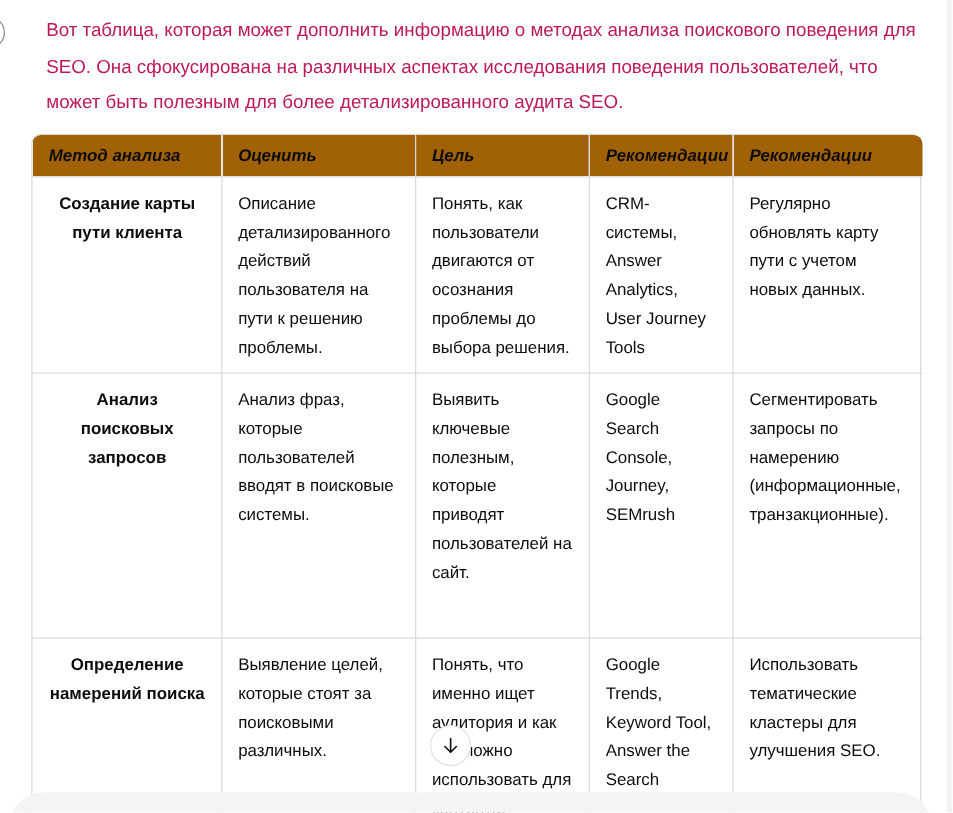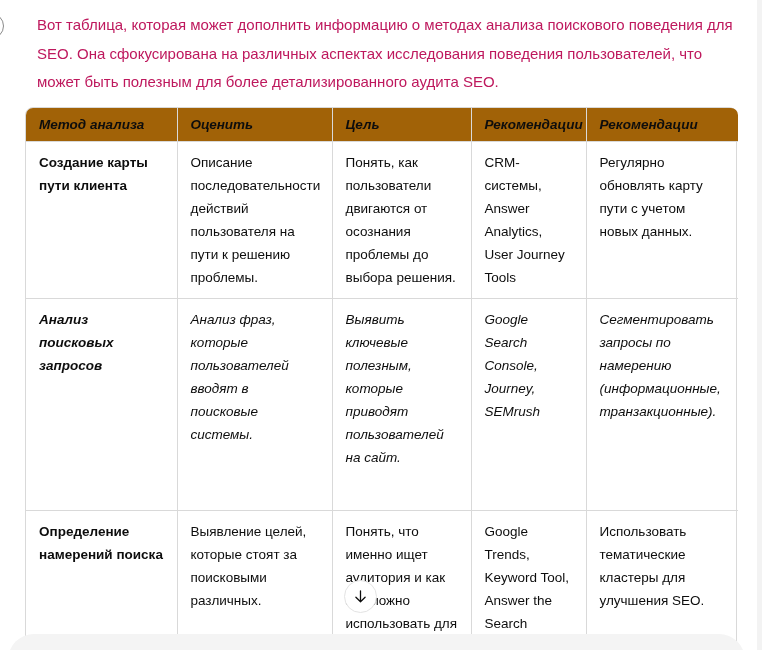--- a/index.html
+++ b/index.html
@@ -61,23 +61,23 @@
   thead th {
     background: #a16207;
     font-weight: 700;
     height: 31px;
     padding-top: 5px;
     padding-bottom: 5px;
     font-style: italic;
   }
   thead th:first-child { border-top-left-radius: 7px; }
   thead th:last-child  { border-top-right-radius: 7px; margin-left: 16px; }
-  td.method { font-weight: 700; }
+  td.method { font-weight: 700; text-align: center; }
   tr.r1 { height: 156px; }
-  tr.r2 { height: 212px; font-style: italic; }
+  tr.r2 { height: 212px; }
   tr.r3 { height: 148px; }
   tr.r4 td { border-bottom: none; }
 
   
   .scroll-btn {
     position: absolute;
     left: 344px; top: 580px;
     width: 33px; height: 33px;
     border-radius: 50%;
     background: #ffffff;
@@ -129,21 +129,21 @@
         <th>Метод анализа</th>
         <th>Оценить</th>
         <th>Цель</th>
         <th>Рекомендации</th>
         <th>Рекомендации</th>
       </tr>
     </thead>
     <tbody>
       <tr class="r1">
         <td class="method">Создание карты пути клиента</td>
-        <td>Описание последовательности действий пользователя на пути к решению проблемы.</td>
+        <td>Описание детализированного действий пользователя на пути к решению проблемы.</td>
         <td>Понять, как пользователи двигаются от осознания проблемы до выбора решения.</td>
         <td>CRM-системы, Answer Analytics, User Journey Tools</td>
         <td>Регулярно обновлять карту пути с учетом новых данных.</td>
       </tr>
       <tr class="r2">
         <td class="method">Анализ поисковых запросов</td>
         <td>Анализ фраз, которые пользователей вводят в поисковые системы.</td>
         <td>Выявить ключевые полезным, которые приводят пользователей на сайт.</td>
         <td>Google Search Console, Journey, SEMrush</td>
         <td>Сегментировать запросы по намерению (информационные, транзакционные).</td>

